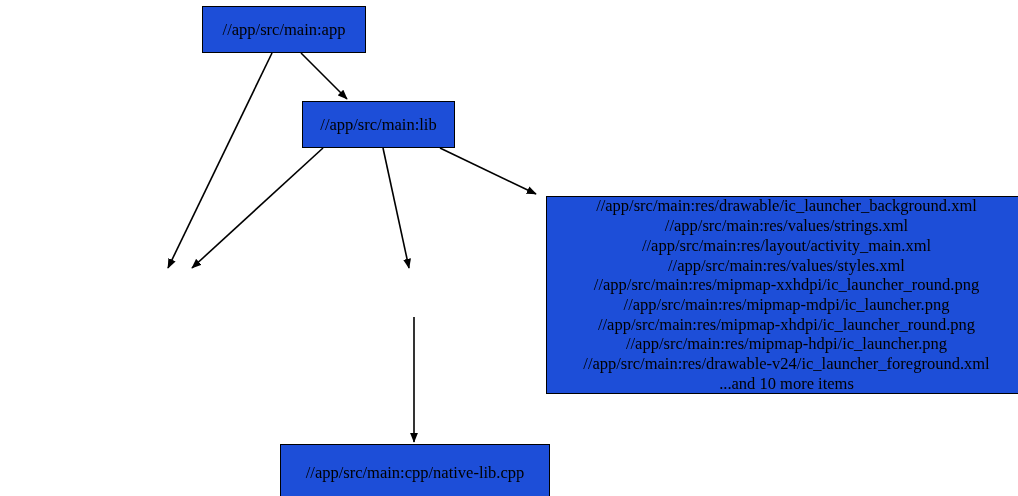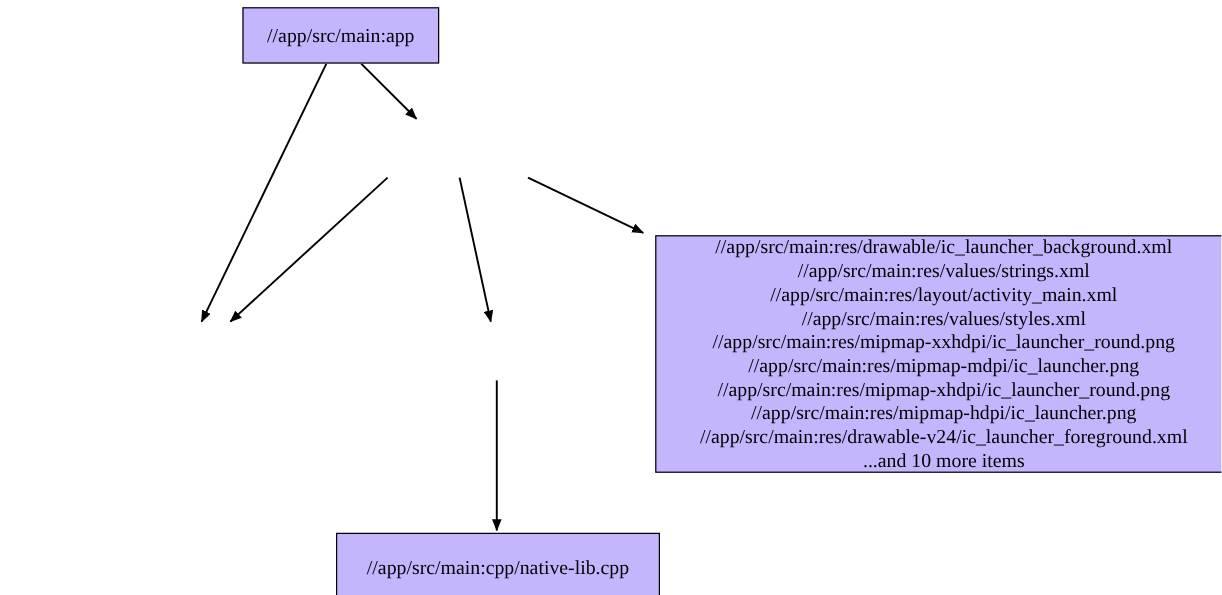--- a/index.html
+++ b/index.html
@@ -20,21 +20,21 @@
     position: absolute;
     left: 0;
     top: 0;
     width: 1018px;
     height: 496px;
     pointer-events: none;
   }
   .node {
     position: absolute;
     box-sizing: border-box;
-    background: #c4b5fd;
+    background: #1d4ed8;
     border: 1px solid #000000;
     display: flex;
     align-items: center;
     justify-content: center;
     text-align: center;
     color: #000000;
     font-size: 16.5px;
     line-height: 19.7px;
     white-space: pre;
     z-index: 2;
@@ -76,20 +76,23 @@
 
     <line x1="440" y1="148" x2="536" y2="194" stroke="#000000" stroke-width="1.6" marker-end="url(#arrowhead)"></line>
 
     <line x1="414" y1="317" x2="414" y2="442" stroke="#000000" stroke-width="1.6" marker-end="url(#arrowhead)"></line>
   </svg>
 
   <div class="node" id="node-app">
     <span class="node-label">//app/src/main:app</span>
   </div>
 
+  <div class="node" id="node-lib">
+    <span class="node-label">//app/src/main:lib</span>
+  </div>
 
 
 
   <div class="node" id="node-res-bundle">
     <span class="node-label">//app/src/main:res/drawable/ic_launcher_background.xml
 //app/src/main:res/values/strings.xml
 //app/src/main:res/layout/activity_main.xml
 //app/src/main:res/values/styles.xml
 //app/src/main:res/mipmap-xxhdpi/ic_launcher_round.png
 //app/src/main:res/mipmap-mdpi/ic_launcher.png

